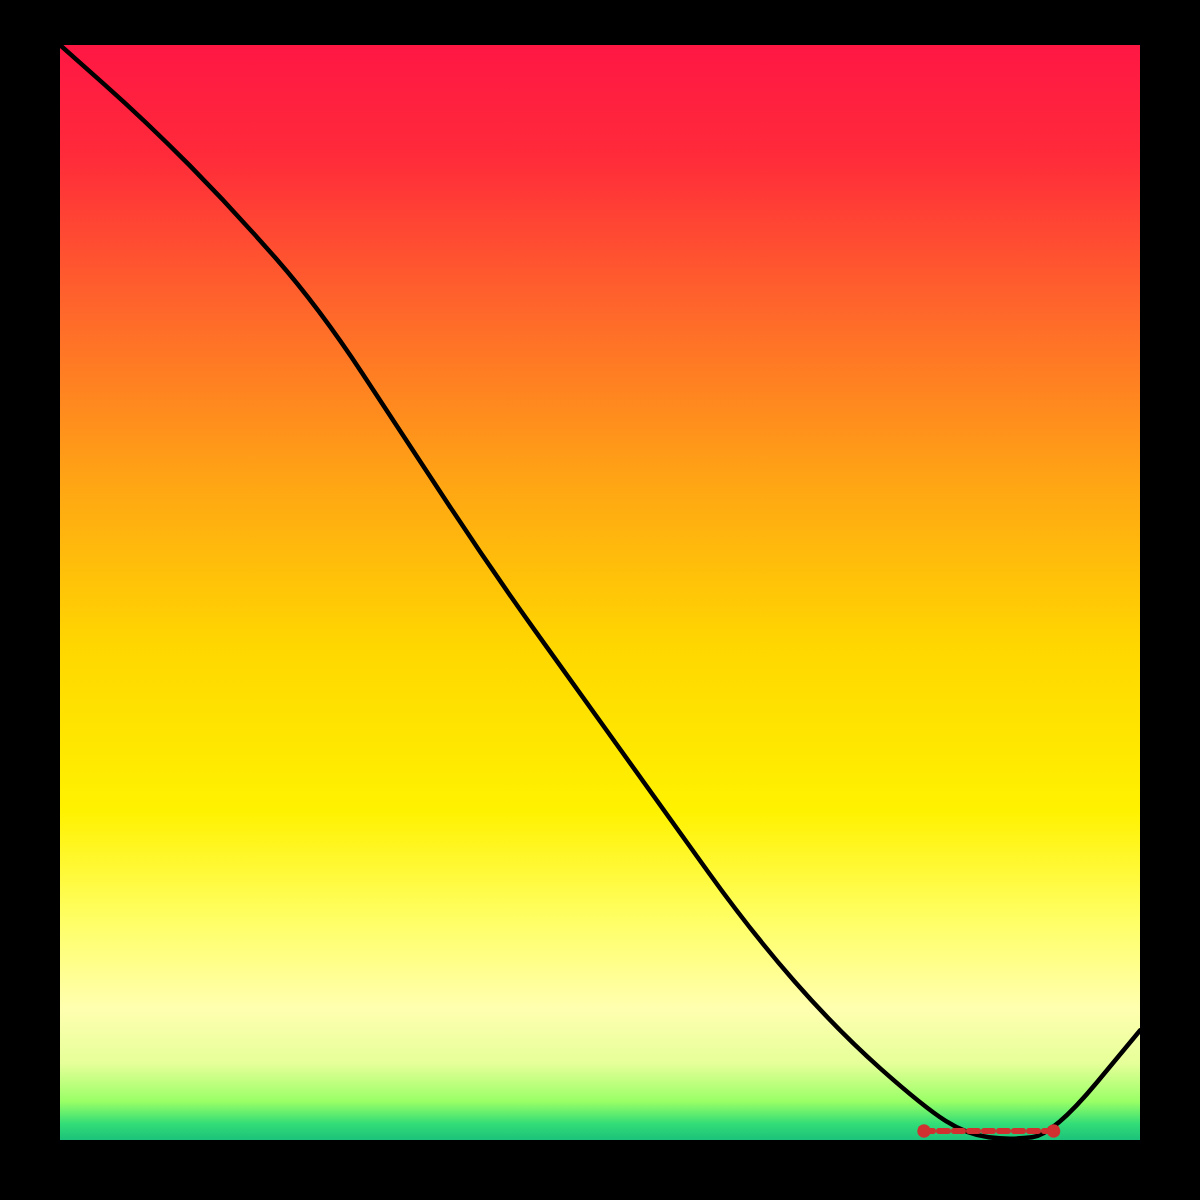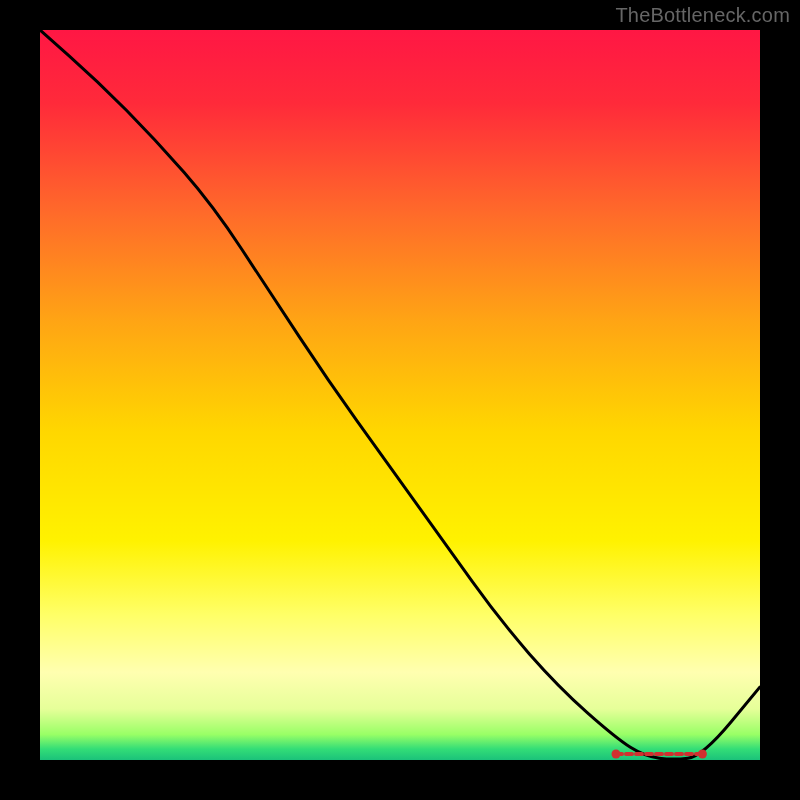--- a/index.html
+++ b/index.html
@@ -43,21 +43,20 @@
     position: absolute;
     inset: 0;
     width: 100%;
     height: 100%;
   }
 </style>
 </head>
 <body>
 
 <div class="frame">
-  <div class="attribution">TheBottleneck.com</div>
 
   <div class="plot-area">
     <svg class="gradient-bg" viewBox="0 0 720 730" preserveAspectRatio="none">
       <defs>
         <linearGradient id="bg-grad" x1="0" y1="0" x2="0" y2="1">
             <stop offset="0%" stop-color="#ff1744"></stop>
             <stop offset="10%" stop-color="#ff2a3a"></stop>
             <stop offset="25%" stop-color="#ff6a2a"></stop>
             <stop offset="40%" stop-color="#ffa514"></stop>
             <stop offset="55.00000000000001%" stop-color="#ffd700"></stop>

